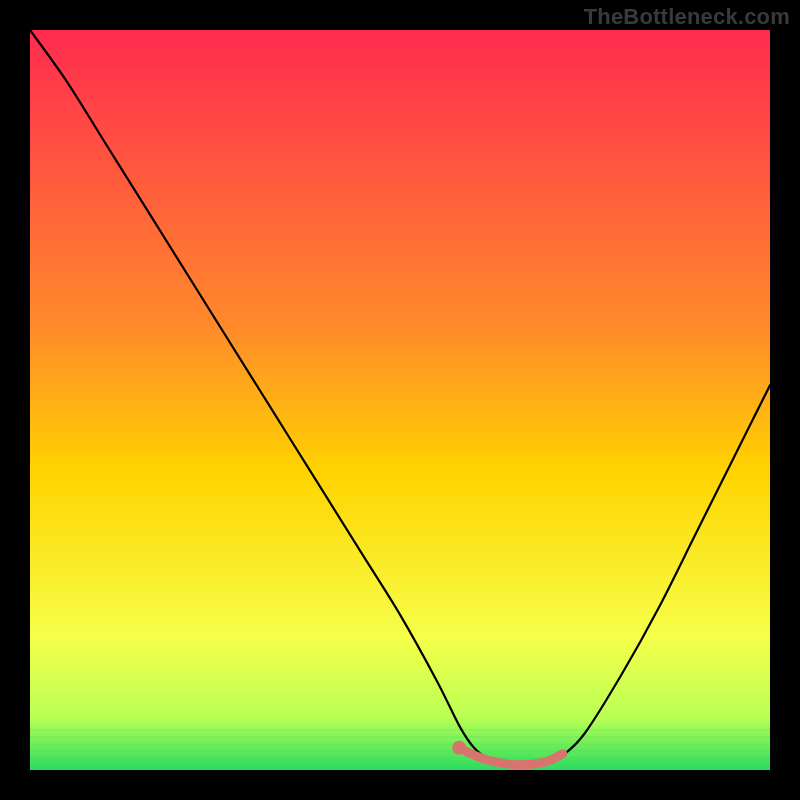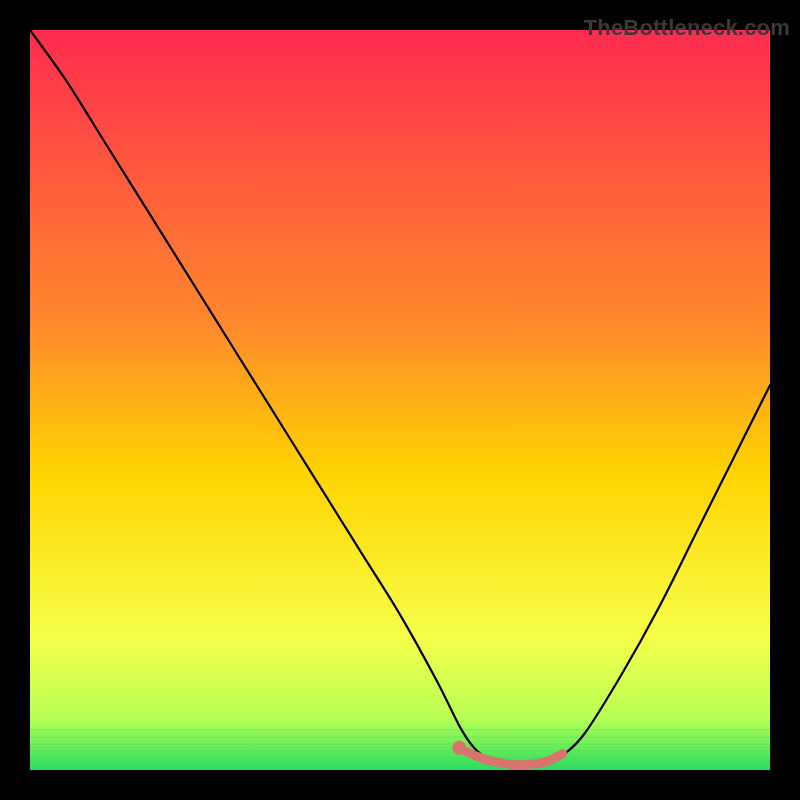--- a/index.html
+++ b/index.html
@@ -12,21 +12,20 @@
   }
   .attribution {
     position: absolute;
     top: 4px;
     right: 10px;
     color: #3a3a3a;
     font-size: 22px;
     font-weight: 600;
     letter-spacing: 0.2px;
     z-index: 10;
-    margin-top: 11px;
   }
   .plot {
     position: absolute;
     left: 30px;
     top: 30px;
     width: 740px;
     height: 740px;
   }
   .plot svg {
     display: block;

